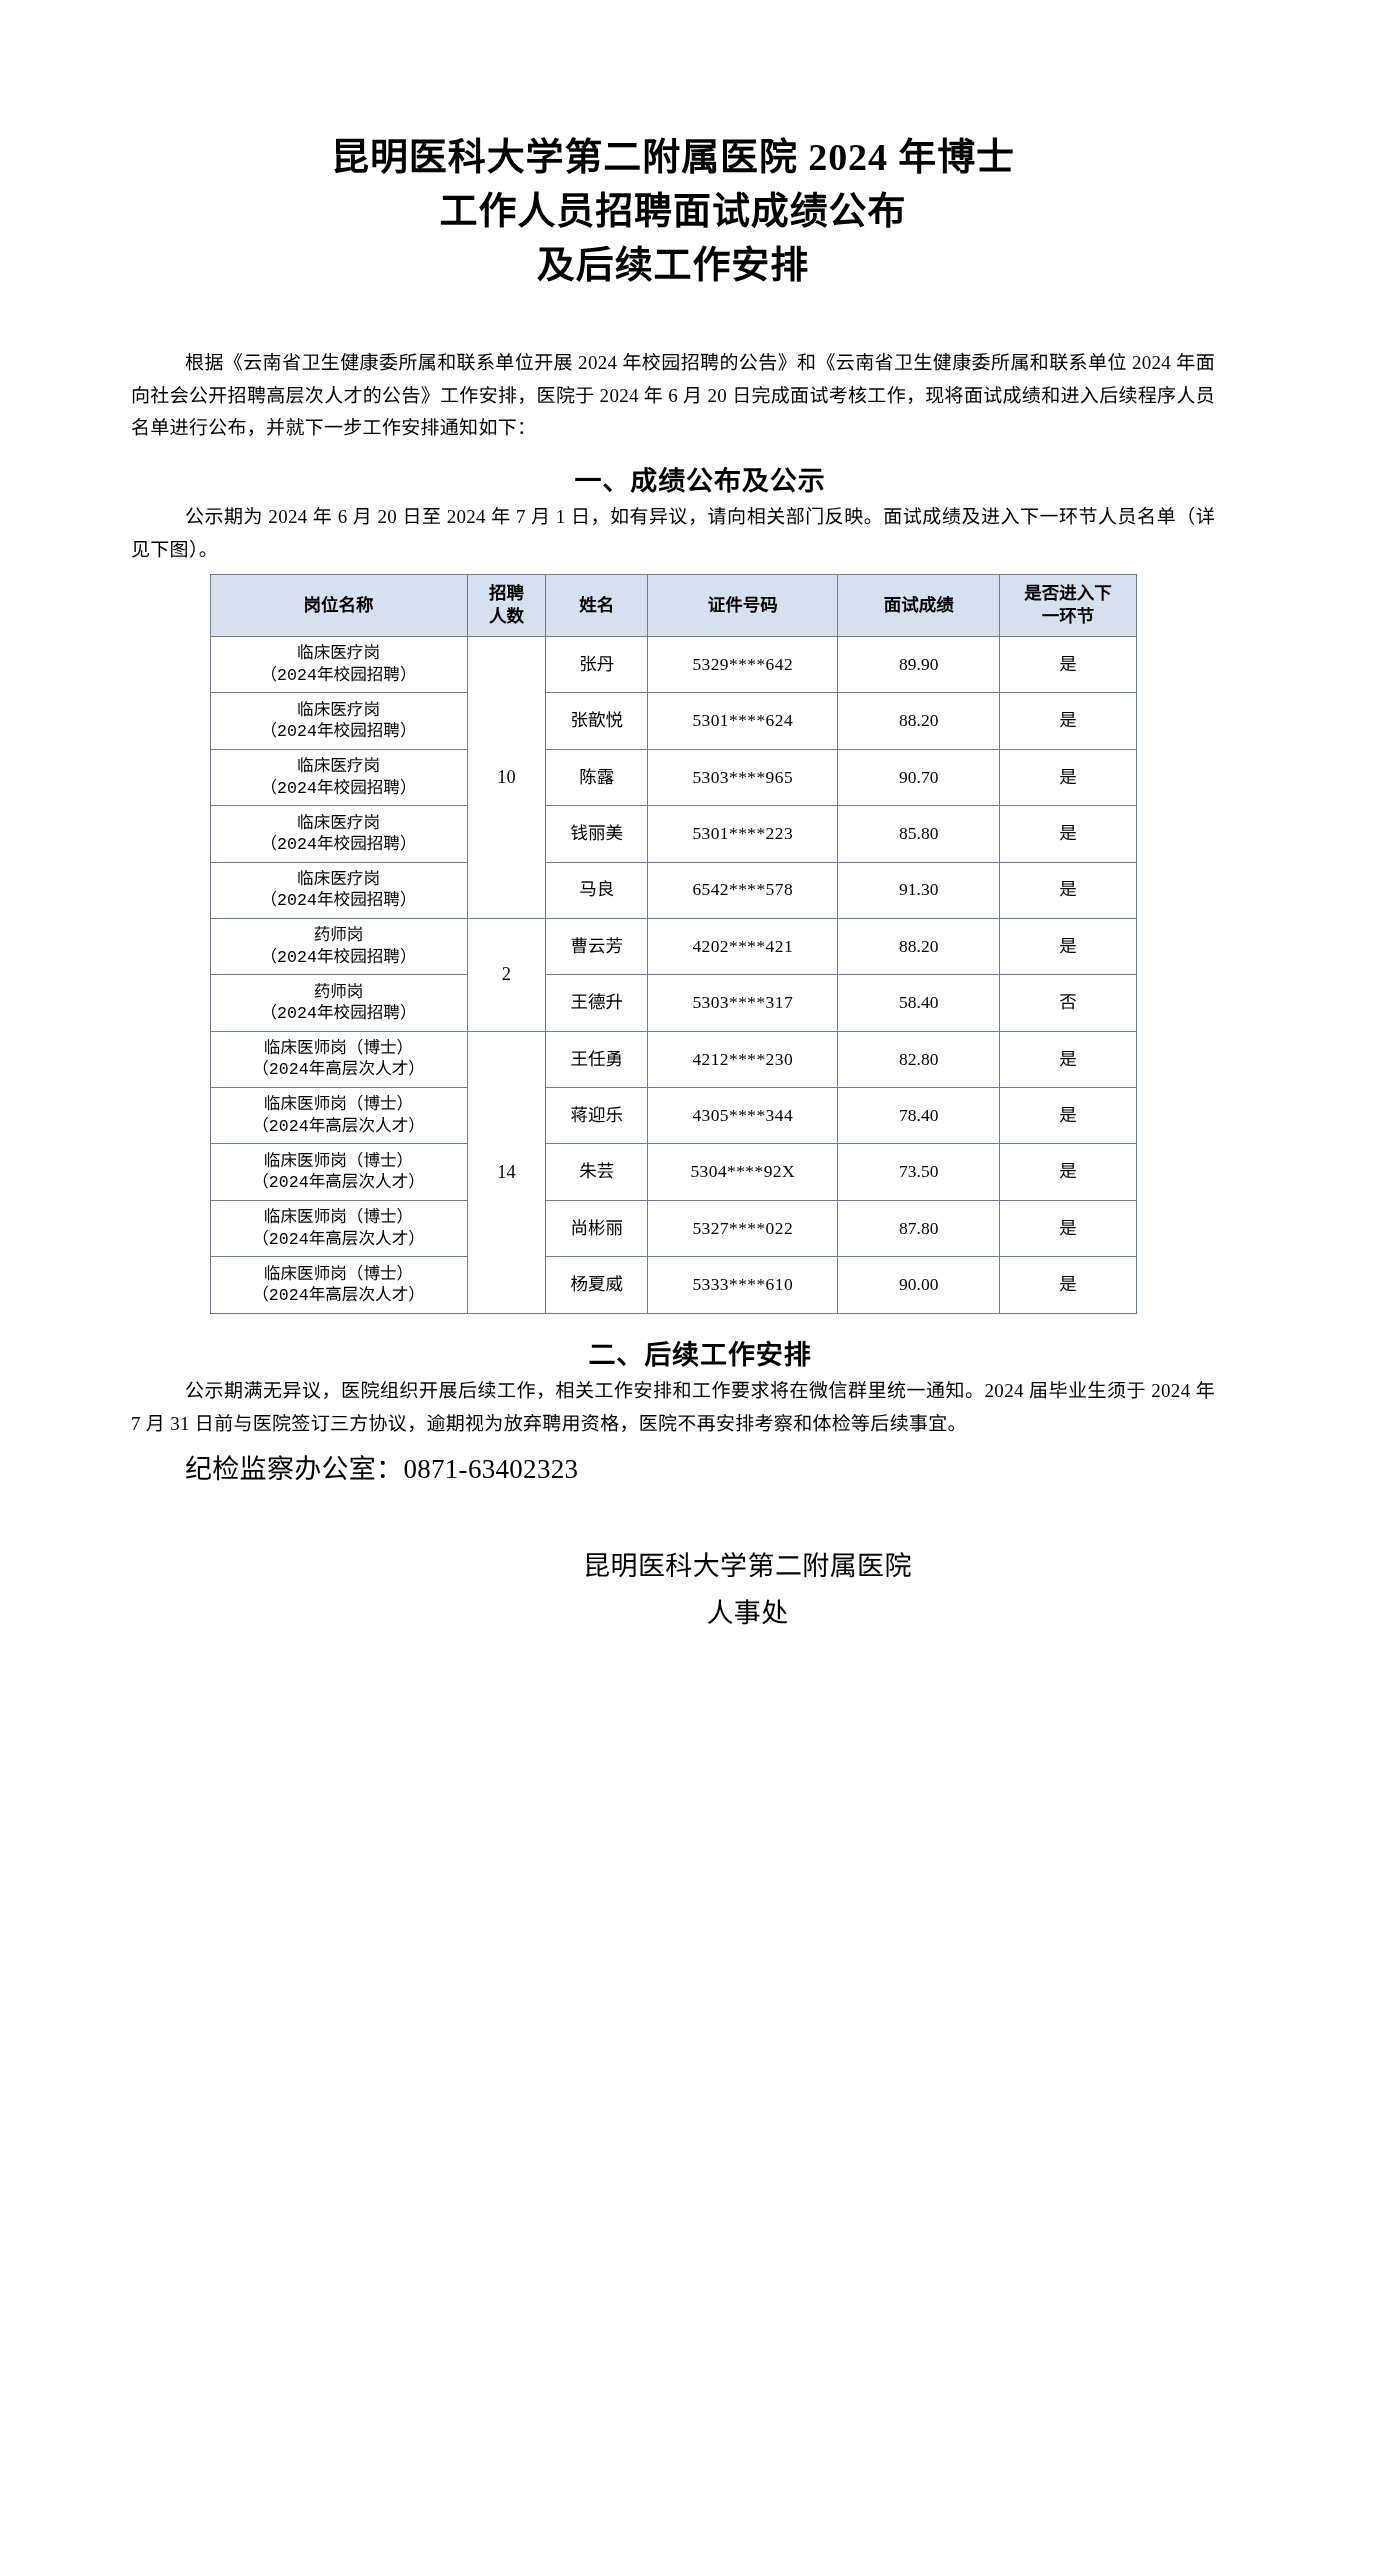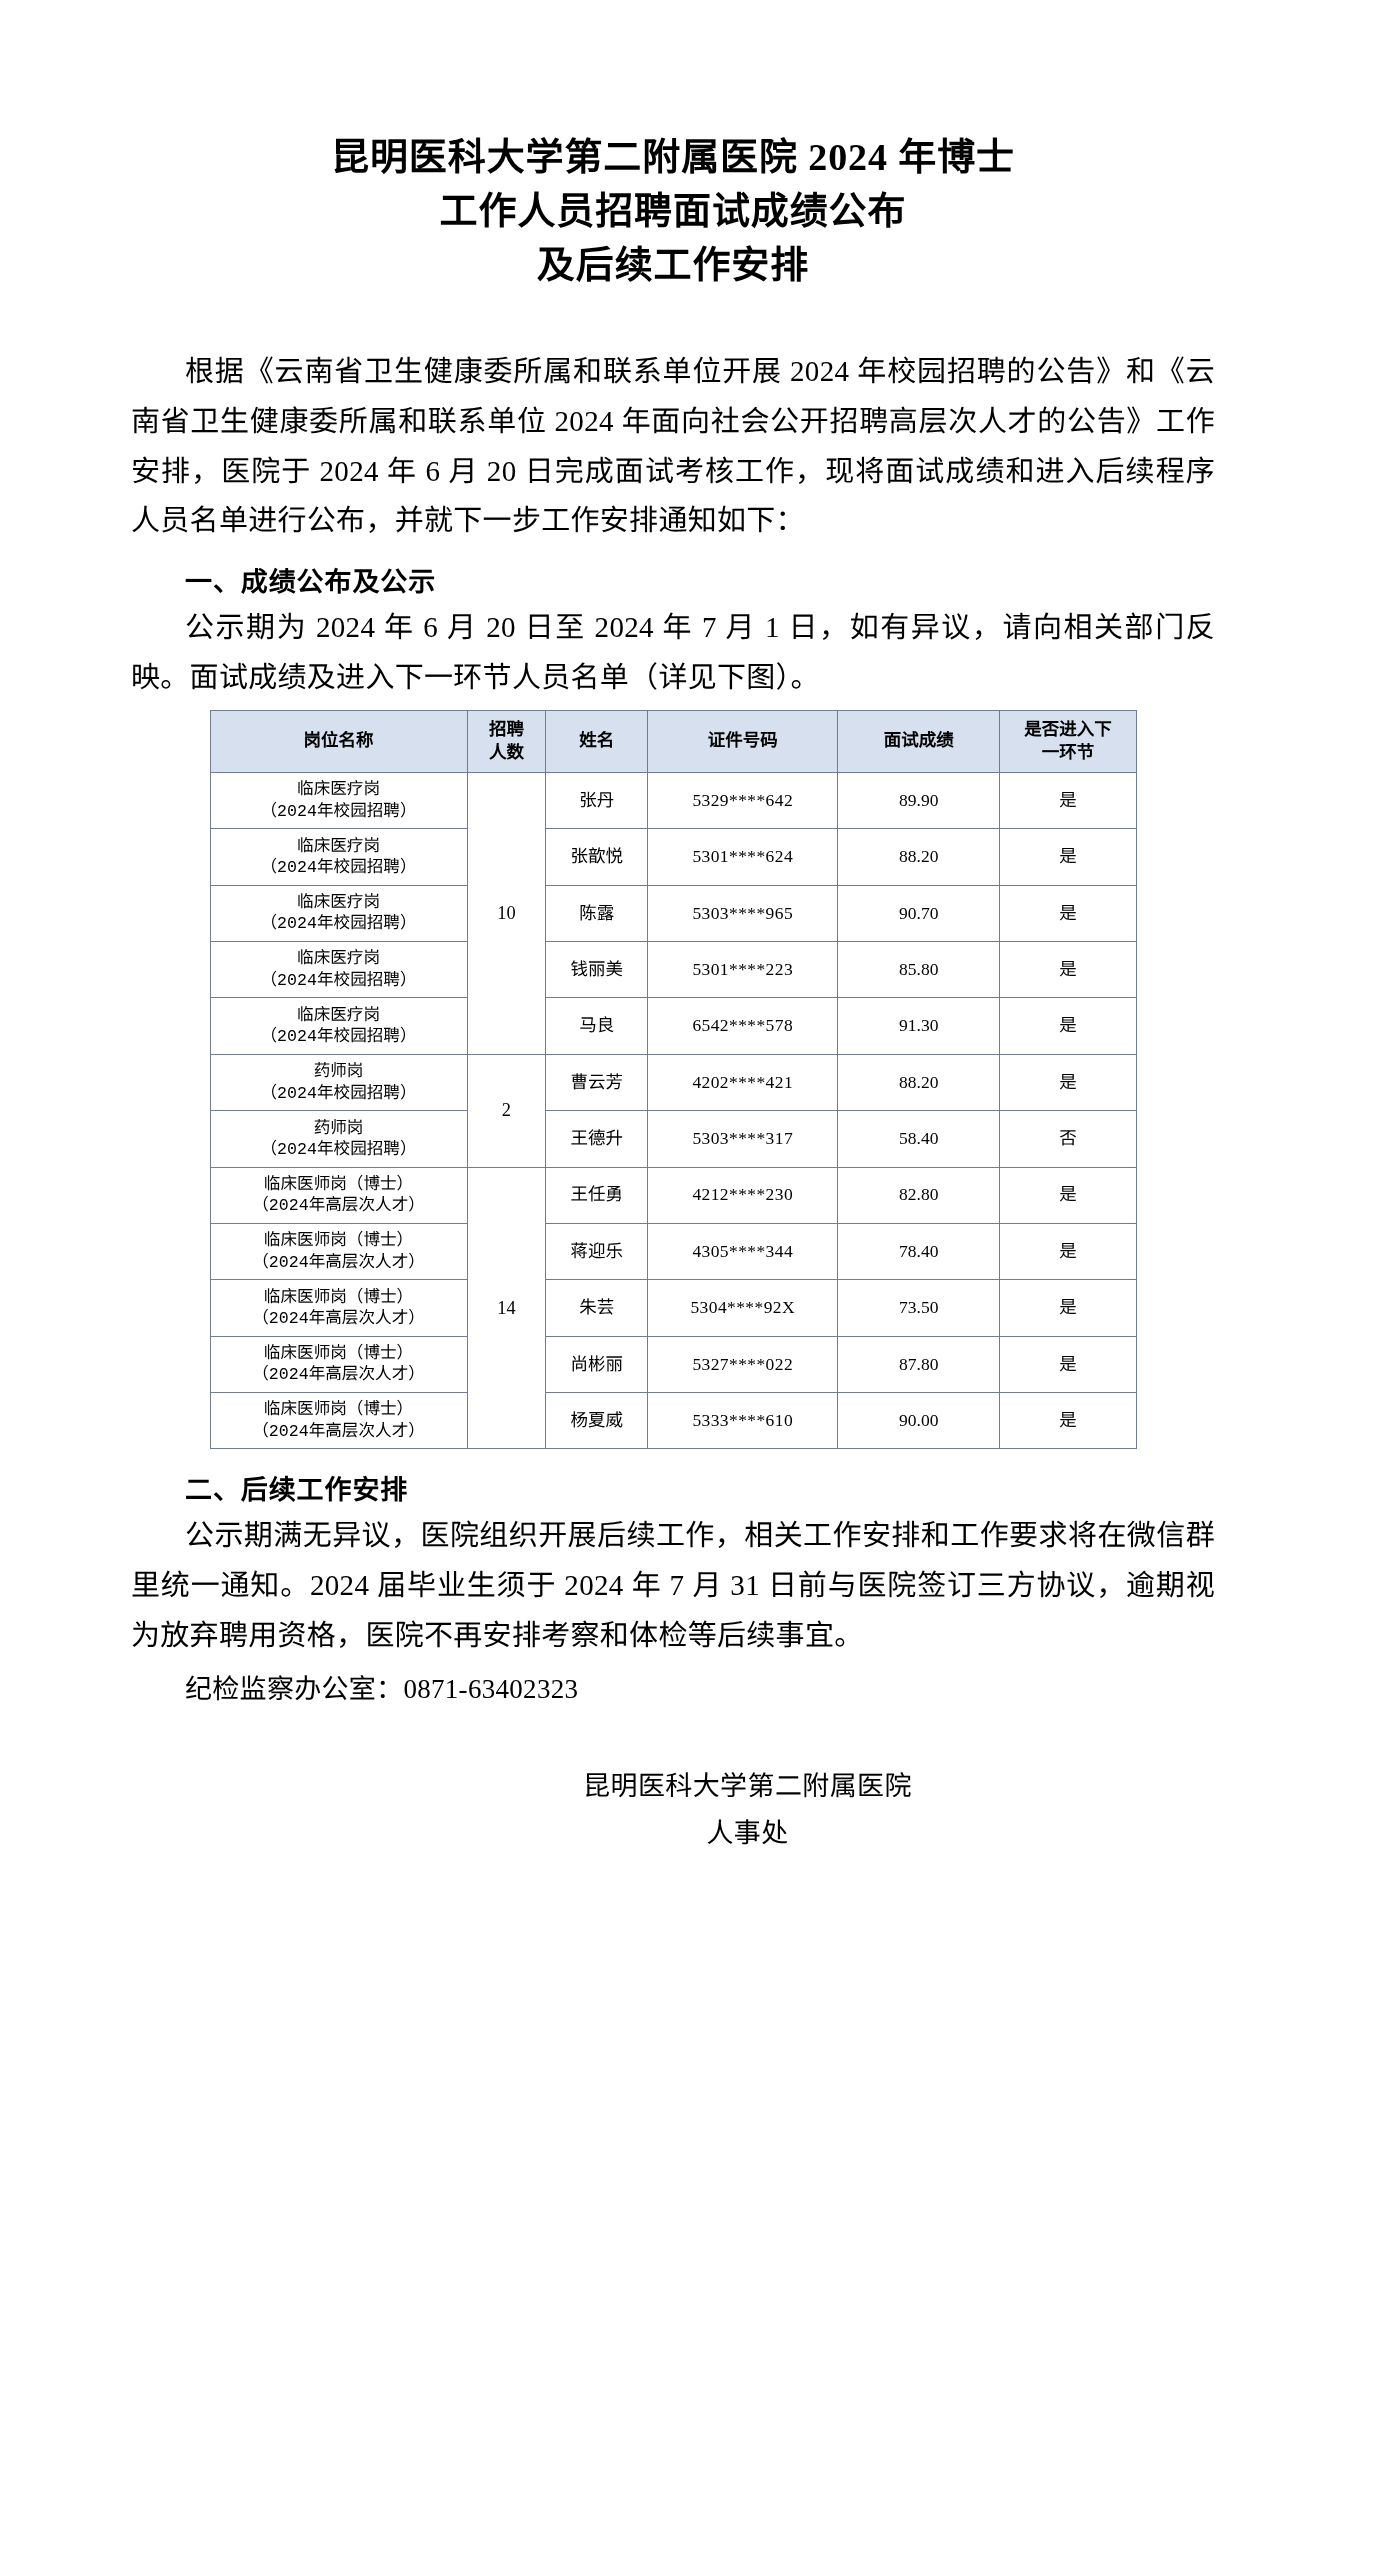--- a/index.html
+++ b/index.html
@@ -29,34 +29,35 @@
     letter-spacing: 0.9px;
     margin: 35px 0 0 0;
   }
   .doc-title .tl {
     display: block;
   }
   .body-block {
     margin-top: 54px;
   }
   p.para {
-    font-size: 29px;
+    font-size: 19px;
     line-height: 1.72;
     text-align: justify;
     text-justify: inter-ideograph;
     margin: 0 0 5.2px 0;
     text-indent: 54px;
     letter-spacing: 0.3px;
   }
   h2.section {
     font-size: 27px;
     font-weight: bold;
     margin: 14px 0 3.5px 0;
     text-indent: 54px;
     letter-spacing: 0.9px;
+    text-align: center;
   }
   .table-wrap {
     margin: 7px 0 19px 0;
     display: flex;
     justify-content: center;
   }
   table.scores {
     border-collapse: collapse;
     width: 927px;
     font-size: 16.6px;

